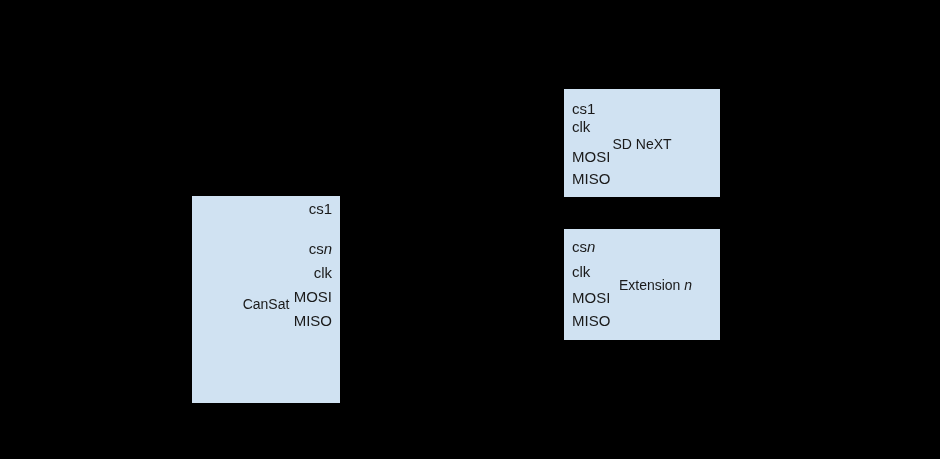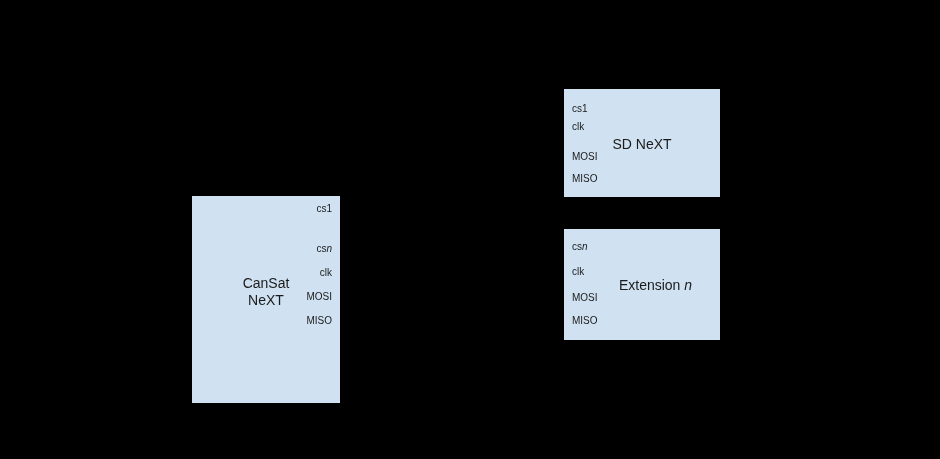--- a/index.html
+++ b/index.html
@@ -47,26 +47,26 @@
 
   
   .title-stack {
     position: absolute;
     font-size: 14px;
     line-height: 17px;
     color: #1a1a1a;
     text-align: center;
     white-space: nowrap;
   }
-  .title-stack > div { display: block; }
+  .title-stack > div { display: block; margin-top: 21px; }
 
   
   .pin-label {
     position: absolute;
-    font-size: 10px;
+    font-size: 15px;
     line-height: 13px;
     color: #1a1a1a;
     white-space: nowrap;
   }
   .pin-label.right { text-align: right; }
   .pin-label.left  { text-align: left; }
   .pin-label .ital { font-style: italic; }
 
   
   #block-cansat      { left: 192px; top: 196px; width: 148px; height: 207px; }
@@ -75,21 +75,20 @@
 </style>
 </head>
 <body>
 
 <div id="diagram-canvas">
 
   <div class="block" id="block-cansat"></div>
 
   <div class="title-stack" style="left: 192px; top: 275px; width: 148px;">
     <div>CanSat</div>
-    <div>NeXT</div>
   </div>
 
   <div class="pin-label right" style="left: 240px; top: 202px; width: 92px;">cs1</div>
 
   <div class="pin-label right" style="left: 240px; top: 242px; width: 92px;"><span>cs</span><span class="ital">n</span></div>
 
   <div class="pin-label right" style="left: 240px; top: 266px; width: 92px;">clk</div>
 
   <div class="pin-label right" style="left: 240px; top: 290px; width: 92px;">MOSI</div>
 

